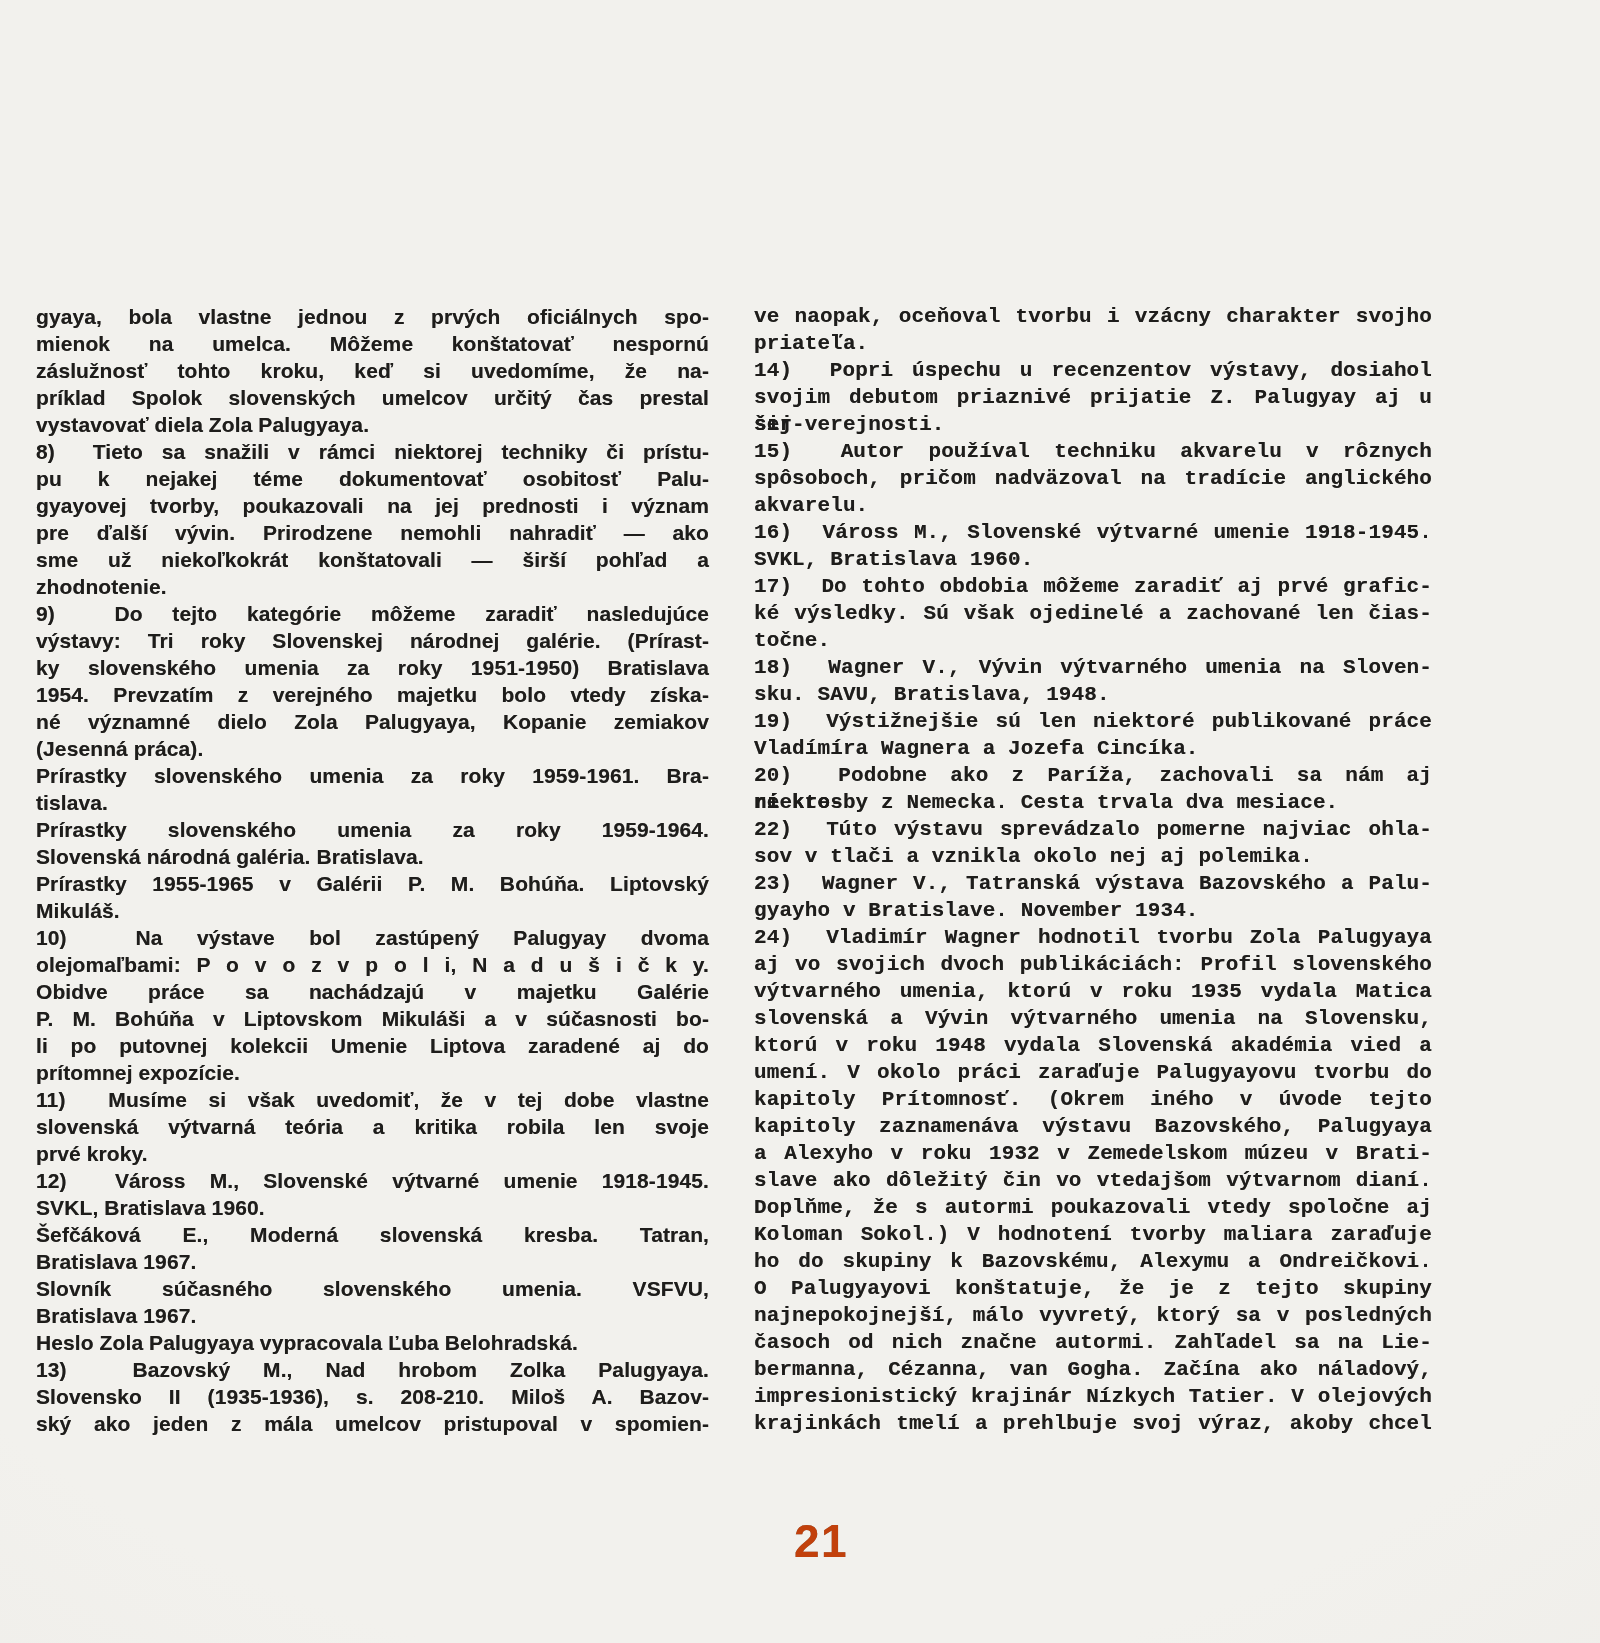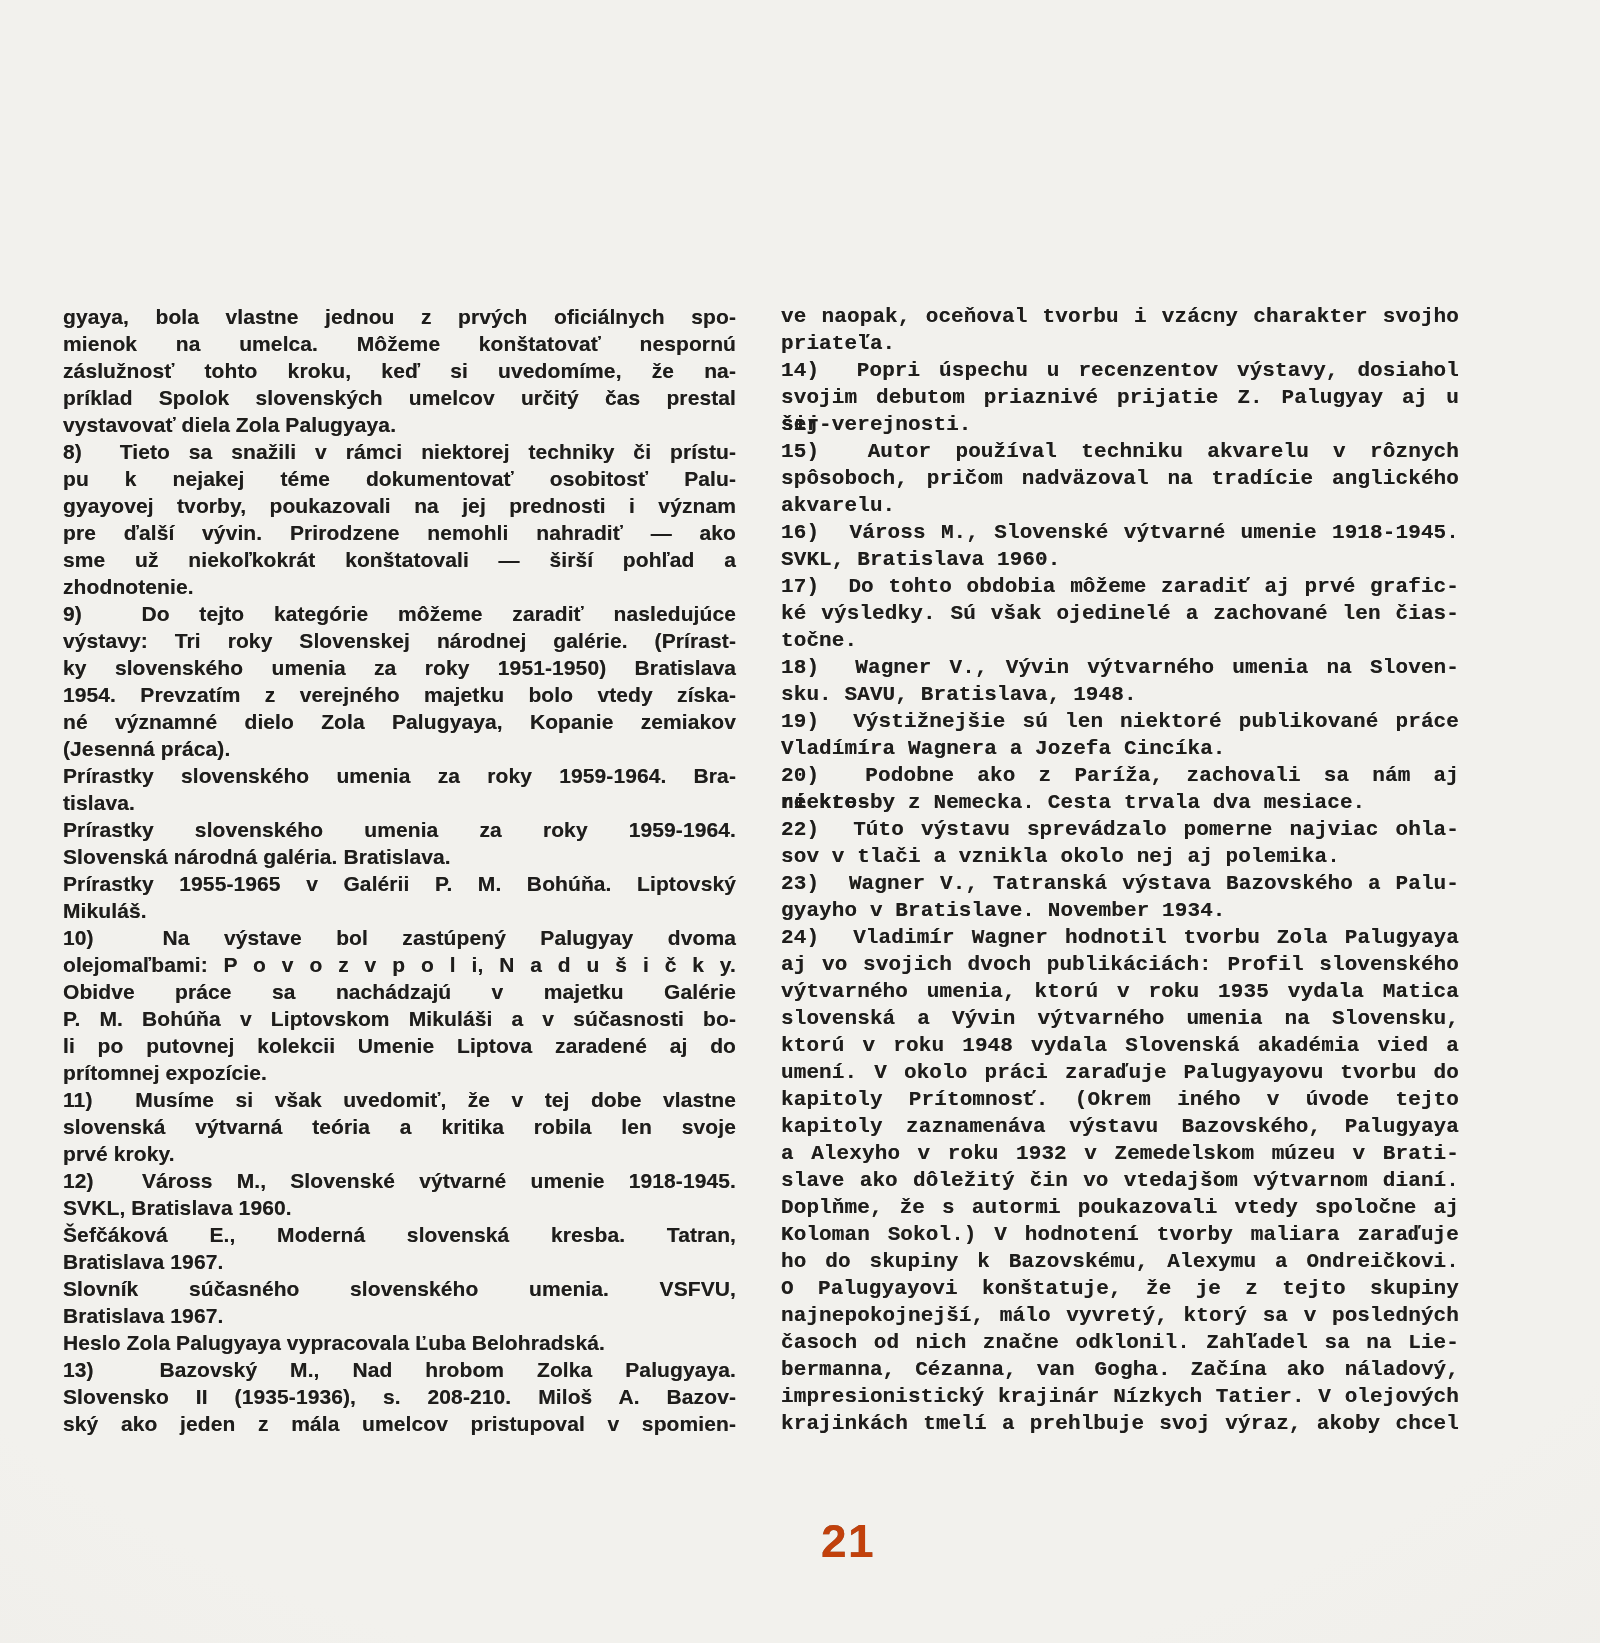--- a/index.html
+++ b/index.html
@@ -8,21 +8,20 @@
     height: 1643px;
     position: relative;
     overflow: hidden;
     background:
       radial-gradient(ellipse 130% 110% at 48% 42%, #f2f1ed 55%, #eceae6 88%, #e5e3df 100%);
     font-family: "Liberation Sans", "DejaVu Sans", sans-serif;
   }
   .page {
     position: absolute;
     inset: 0;
-    margin-left: 27px;
   }
   .col {
     position: absolute;
     top: 303px;
   }
   .col-left  { left: 36px;  width: 673px; }
   .col-right { left: 754px; width: 678px; font-family: Liberation Mono, monospace; }
   .line {
     height: 27px;
     line-height: 27px;
@@ -65,21 +64,21 @@
       <div class="line just">gyayovej tvorby, poukazovali na jej prednosti i význam</div>
       <div class="line just">pre ďalší vývin. Prirodzene nemohli nahradiť — ako</div>
       <div class="line just">sme už niekoľkokrát konštatovali — širší pohľad a</div>
       <div class="line">zhodnotenie.</div>
       <div class="line just">9)&nbsp; Do tejto kategórie môžeme zaradiť nasledujúce</div>
       <div class="line just">výstavy: Tri roky Slovenskej národnej galérie. (Prírast-</div>
       <div class="line just">ky slovenského umenia za roky 1951-1950) Bratislava</div>
       <div class="line just">1954. Prevzatím z verejného majetku bolo vtedy získa-</div>
       <div class="line just">né významné dielo Zola Palugyaya, Kopanie zemiakov</div>
       <div class="line">(Jesenná práca).</div>
-      <div class="line just">Prírastky slovenského umenia za roky 1959-1964. Bra-</div>
+      <div class="line just">Prírastky slovenského umenia za roky 1959-1961. Bra-</div>
       <div class="line">tislava.</div>
       <div class="line just">Prírastky slovenského umenia za roky 1959-1964.</div>
       <div class="line">Slovenská národná galéria. Bratislava.</div>
       <div class="line just">Prírastky 1955-1965 v Galérii P. M. Bohúňa. Liptovský</div>
       <div class="line">Mikuláš.</div>
       <div class="line just">10)&nbsp; Na výstave bol zastúpený Palugyay dvoma</div>
       <div class="line just">olejomaľbami: P o v o z v p o l i, N a d u š i č k y.</div>
       <div class="line just">Obidve práce sa nachádzajú v majetku Galérie</div>
       <div class="line just">P. M. Bohúňa v Liptovskom Mikuláši a v súčasnosti bo-</div>
       <div class="line just">li po putovnej kolekcii Umenie Liptova zaradené aj do</div>
@@ -130,19 +129,19 @@
       <div class="line just">umení. V okolo práci zaraďuje Palugyayovu tvorbu do</div>
       <div class="line just">kapitoly Prítomnosť. (Okrem iného v úvode tejto</div>
       <div class="line just">kapitoly zaznamenáva výstavu Bazovského, Palugyaya</div>
       <div class="line just">a Alexyho v roku 1932 v Zemedelskom múzeu v Brati-</div>
       <div class="line just">slave ako dôležitý čin vo vtedajšom výtvarnom dianí.</div>
       <div class="line just">Doplňme, že s autormi poukazovali vtedy spoločne aj</div>
       <div class="line just">Koloman Sokol.) V hodnotení tvorby maliara zaraďuje</div>
       <div class="line just">ho do skupiny k Bazovskému, Alexymu a Ondreičkovi.</div>
       <div class="line just">O Palugyayovi konštatuje, že je z tejto skupiny</div>
       <div class="line just">najnepokojnejší, málo vyvretý, ktorý sa v posledných</div>
-      <div class="line just">časoch od nich značne odklonil. Zahľadel sa na Lie-</div>
+      <div class="line just">časoch od nich značne autormi. Zahľadel sa na Lie-</div>
       <div class="line just">bermanna, Cézanna, van Gogha. Začína ako náladový,</div>
       <div class="line just">impresionistický krajinár Nízkych Tatier. V olejových</div>
       <div class="line just">krajinkách tmelí a prehlbuje svoj výraz, akoby chcel</div>
     </div>
   <div class="page-number">21</div>
 </div>
 
 </body></html>

